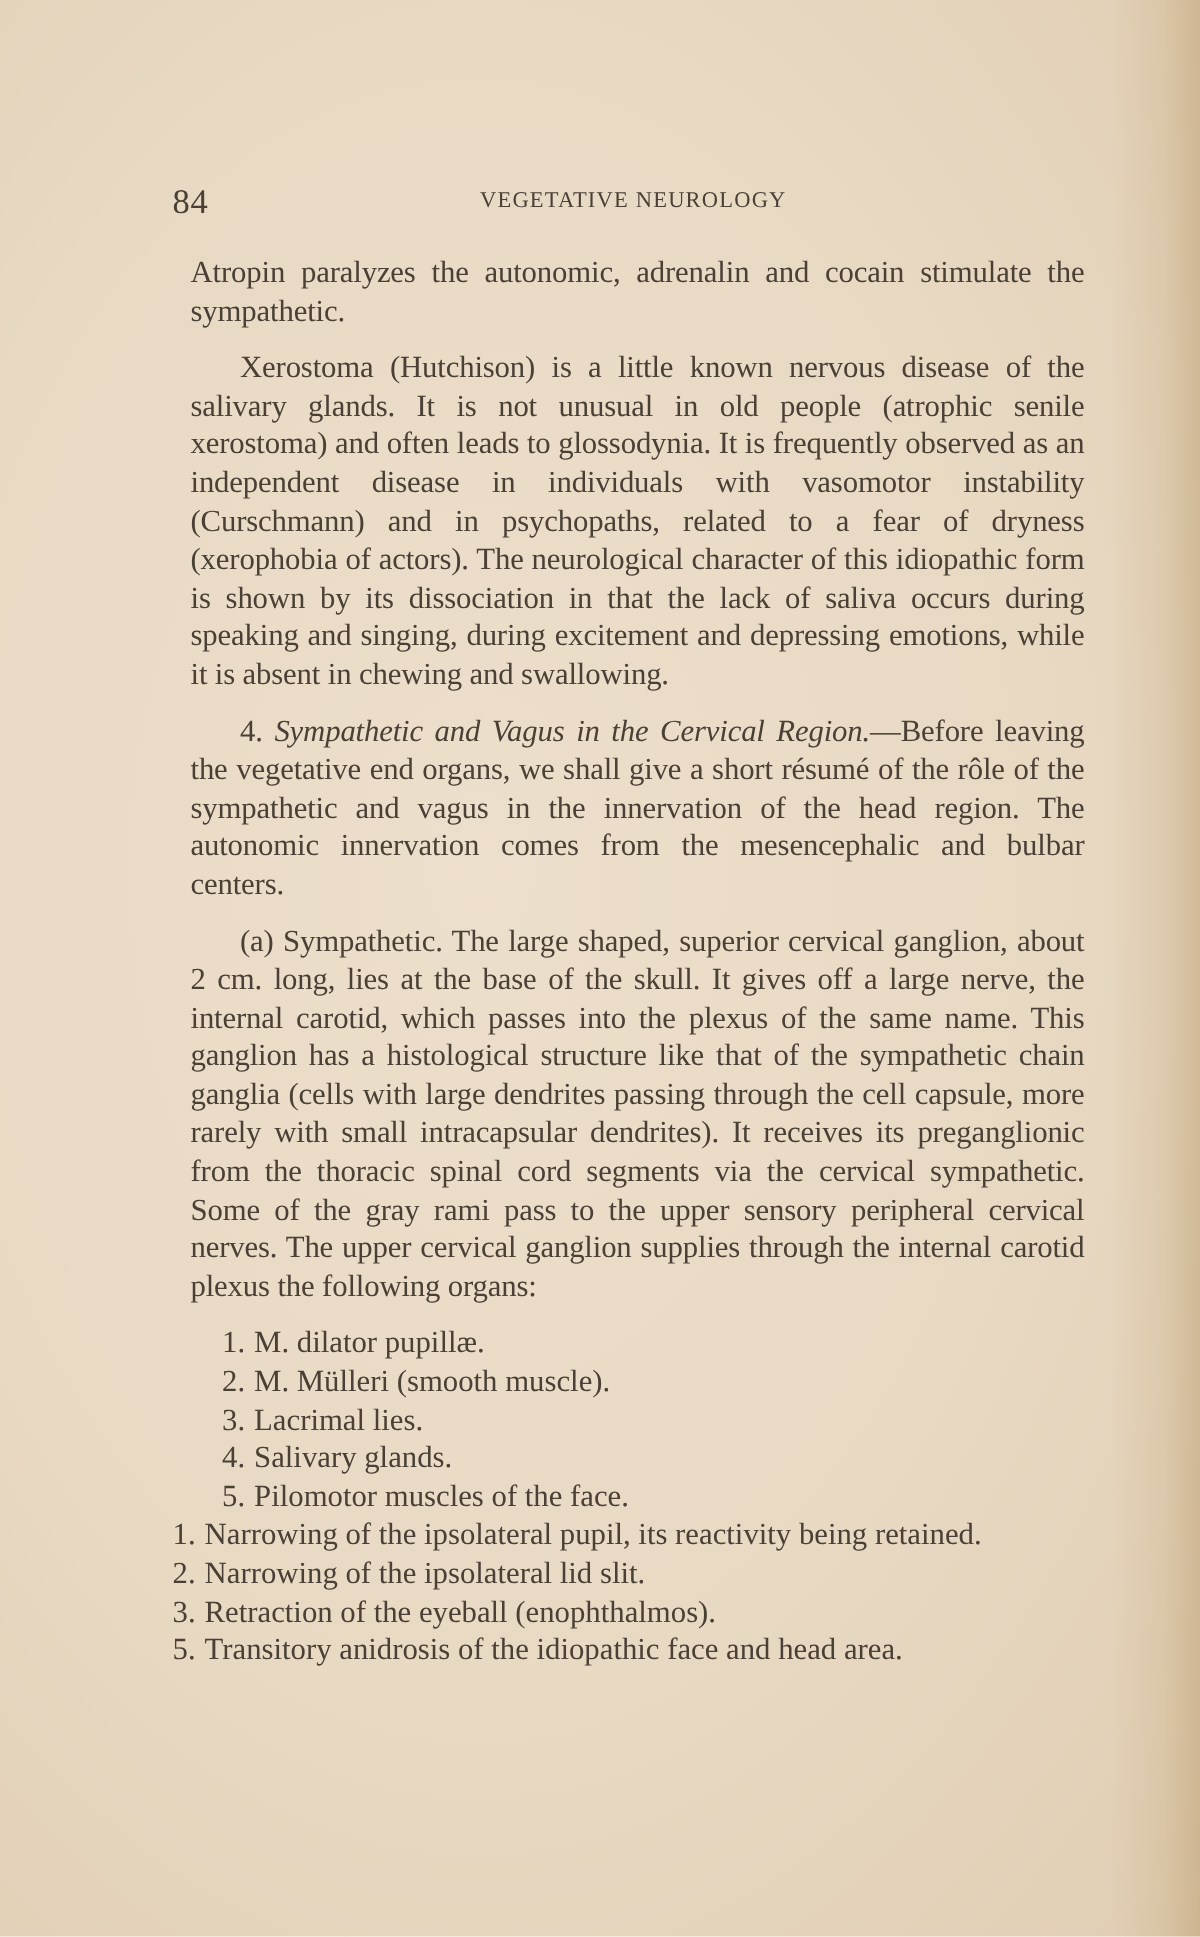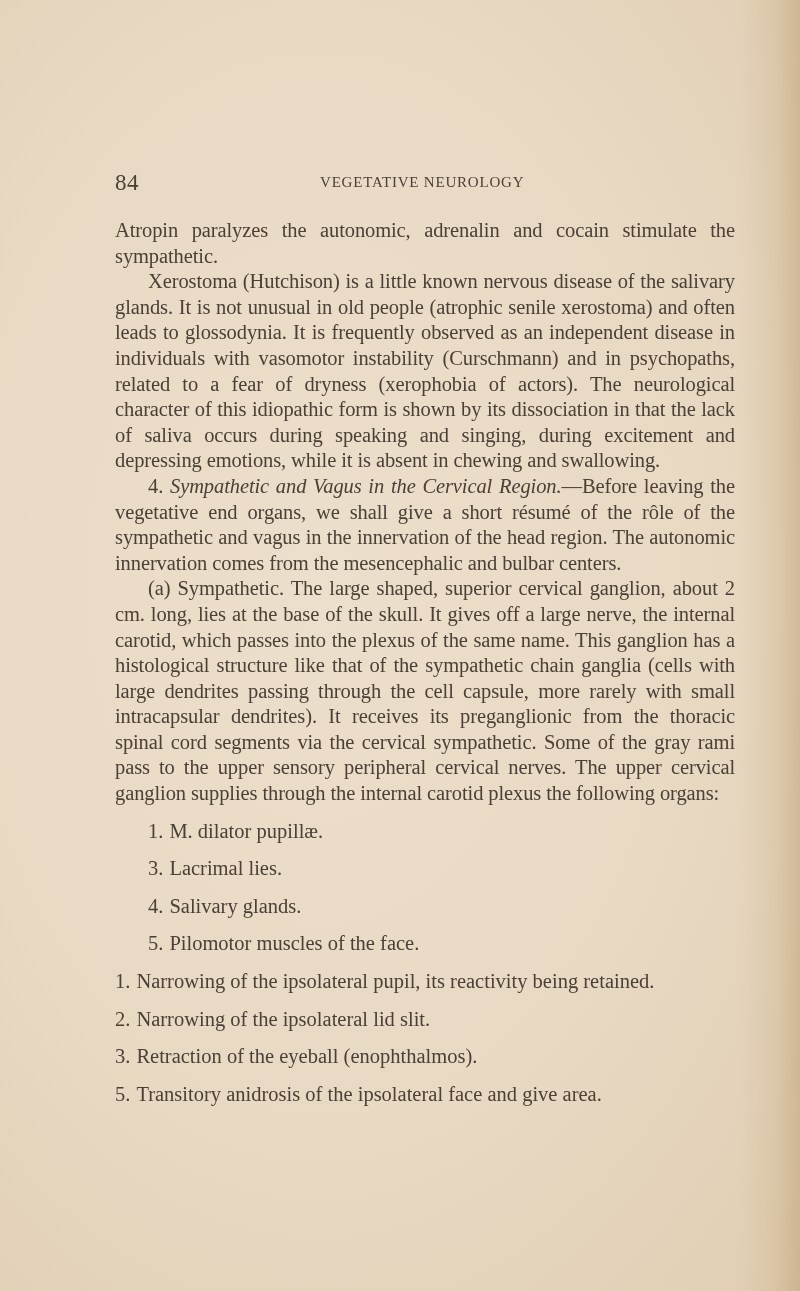--- a/index.html
+++ b/index.html
@@ -11,34 +11,34 @@
       color: #4a4036;
     }
     .edge {
       position: absolute; top: 0; right: 0; width: 60px; height: 1291px;
       background: linear-gradient(to right, rgba(0,0,0,0) 0%, rgba(185,150,100,0.18) 60%, rgba(170,135,85,0.35) 100%);
     }
     .page {
       position: absolute; left: 115px; top: 122px; width: 620px;
     }
     .header {
-      position: relative; height: 30px; margin-bottom: 18px; margin-top: 48px;
+      position: relative; height: 30px; margin-bottom: 18px;
     }
     .page-number {
       position: absolute; left: 0; top: 0; font-size: 23px; letter-spacing: 0.5px;
     }
     .running-head {
       position: absolute; left: 205px; top: 4px; font-size: 15px; letter-spacing: 0.8px;
     }
     p {
-      margin: 0; font-size: 20.5px; line-height: 25.6px; text-align: justify;
+      margin: 12px; font-size: 20.5px; line-height: 25.6px; text-align: justify;
       letter-spacing: -0.1px;
     }
     p.indent { text-indent: 33px; }
-    .item { font-size: 20.5px; line-height: 25.6px; white-space: nowrap; margin-top: 12px; }
+    .item { font-size: 20.5px; line-height: 25.6px; white-space: nowrap; }
     .item.sub { padding-left: 33px; }
     .item .num { margin-right: 6px; }
     em { font-style: italic; }
   </style>
 </head>
 <body>
 
 <div class="edge"></div>
 
 <div class="page">
@@ -47,25 +47,26 @@
     <span class="running-head">VEGETATIVE NEUROLOGY</span>
   </div>
 
   <p>Atropin paralyzes the autonomic, adrenalin and cocain stimulate the sympathetic.</p>
   <p class="indent">Xerostoma (Hutchison) is a little known nervous disease of the salivary glands. It is not unusual in old people (atrophic senile xerostoma) and often leads to glossodynia. It is frequently observed as an independent disease in individuals with vasomotor instability (Curschmann) and in psychopaths, related to a fear of dryness (xerophobia of actors). The neurological character of this idiopathic form is shown by its dissociation in that the lack of saliva occurs during speaking and singing, during excitement and depressing emotions, while it is absent in chewing and swallowing.</p>
   <p class="indent"><span>4.</span> <em>Sympathetic and Vagus in the Cervical Region.</em><span>—Before leaving the vegetative end organs, we shall give a short résumé of the rôle of the sympathetic and vagus in the innervation of the head region. The autonomic innervation comes from the mesencephalic and bulbar centers.</span></p>
   <p class="indent"><span>(a)</span><span> Sympathetic. The large shaped, superior cervical ganglion, about 2 cm. long, lies at the base of the skull. It gives off a large nerve, the internal carotid, which passes into the plexus of the same name. This ganglion has a histological structure like that of the sympathetic chain ganglia (cells with large dendrites passing through the cell capsule, more rarely with small intracapsular dendrites). It receives its preganglionic from the thoracic spinal cord segments via the cervical sympathetic. Some of the gray rami pass to the upper sensory peripheral cervical nerves. The upper cervical ganglion supplies through the internal carotid plexus the following organs:</span></p>
 
   <div>
     <div class="item sub"><span class="num">1.</span><span>M. dilator pupillæ.</span></div>
+    <div class="item sub"><span class="num">2.</span><span>M. Mülleri (smooth muscle).</span></div>
     <div class="item sub"><span class="num">3.</span><span>Lacrimal lies.</span></div>
     <div class="item sub"><span class="num">4.</span><span>Salivary glands.</span></div>
     <div class="item sub"><span class="num">5.</span><span>Pilomotor muscles of the face.</span></div>
   </div>
 
 
   <div>
     <div class="item"><span class="num">1.</span><span>Narrowing of the ipsolateral pupil, its reactivity being retained.</span></div>
     <div class="item"><span class="num">2.</span><span>Narrowing of the ipsolateral lid slit.</span></div>
     <div class="item"><span class="num">3.</span><span>Retraction of the eyeball (enophthalmos).</span></div>
-    <div class="item"><span class="num">5.</span><span>Transitory anidrosis of the ipsolateral face and give area.</span></div>
+    <div class="item"><span class="num">5.</span><span>Transitory anidrosis of the idiopathic face and head area.</span></div>
   </div>
 </div>
 
 </body></html>

